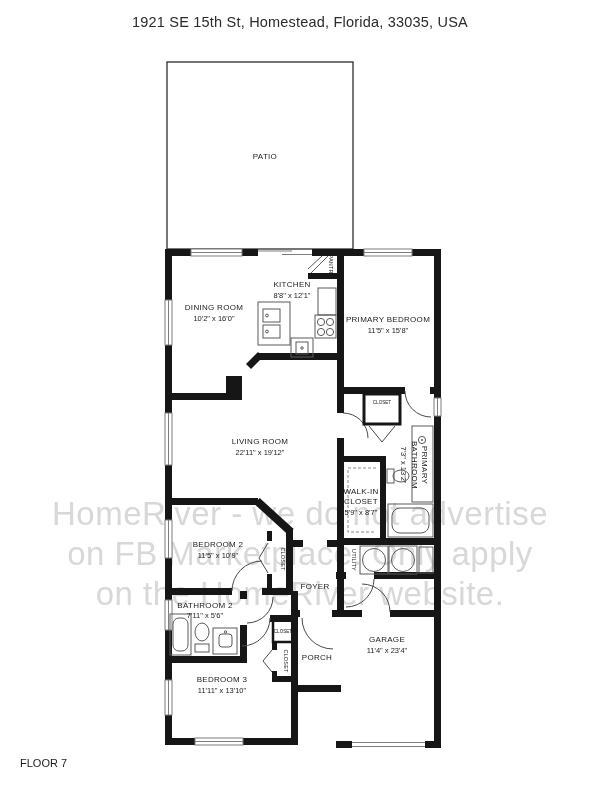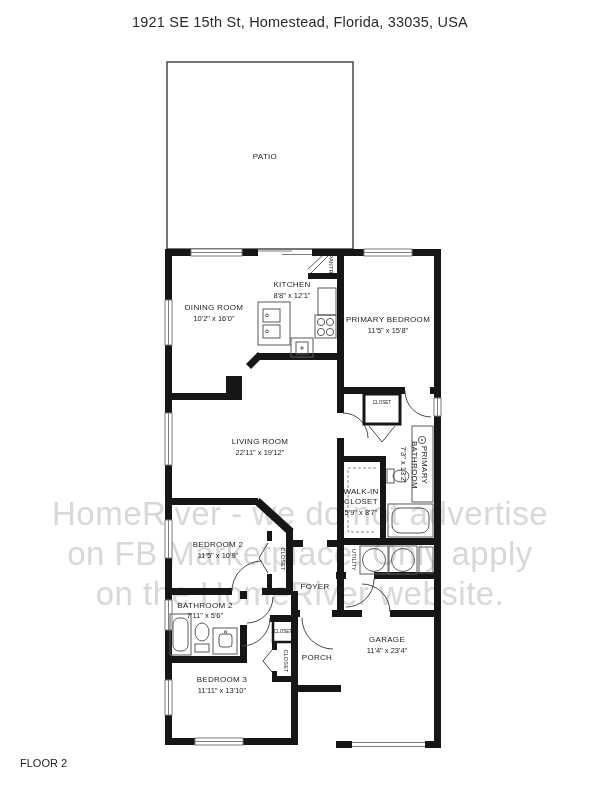--- a/index.html
+++ b/index.html
@@ -288,14 +288,14 @@
 
       <text class="tt" x="283" y="633">CLOSET</text>
 
       <text class="rn" x="317" y="660">PORCH</text>
 
       <text class="rn" x="387" y="642">GARAGE</text>
       <text class="rd" x="387" y="653">11'4" x 23'4"</text>
     </g>
   </svg>
 
-  <div class="floorlbl">FLOOR 2</div>
+  <div class="floorlbl">FLOOR 7</div>
 </div>
 
 </body></html>

